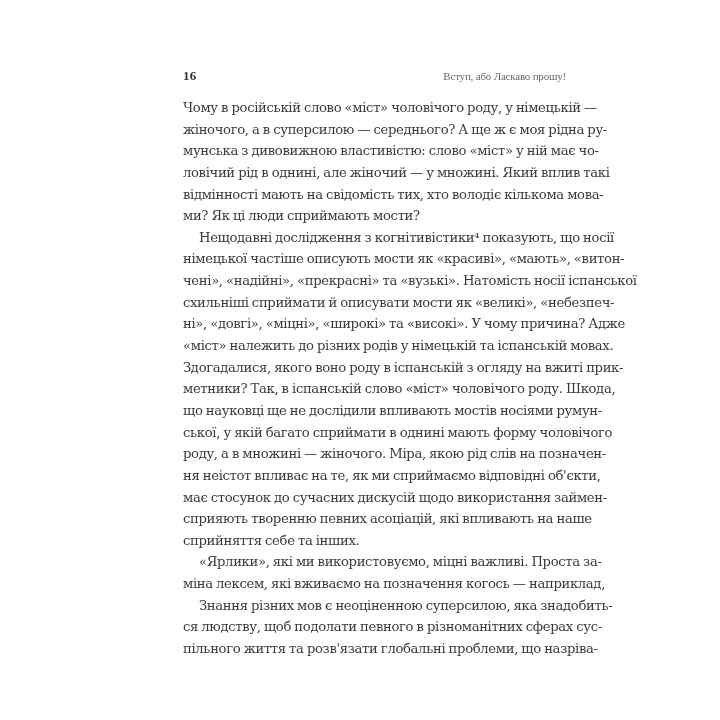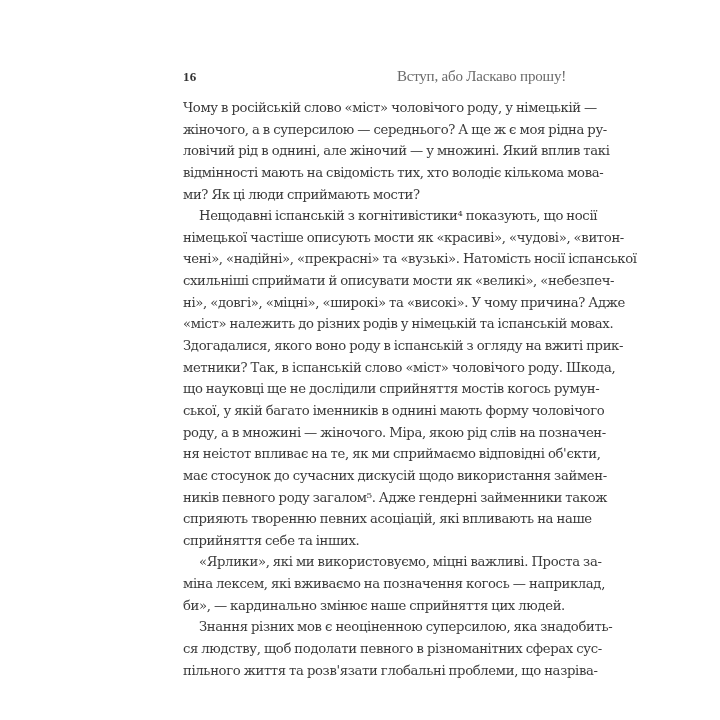--- a/index.html
+++ b/index.html
@@ -27,21 +27,21 @@
       font-family: "Liberation Serif", serif;
       color: #555;
     }
     .page-number {
       font-weight: bold;
       font-size: 13px;
       color: #333;
       letter-spacing: 0.2px;
     }
     .running-title {
-      font-size: 15px;
+      font-size: 11px;
       color: #6a6a6a;
       font-style: normal;
       letter-spacing: -0.2px;
     }
     .body-text {
       margin-top: 9px;
       font-family: "DejaVu Serif", serif;
       font-size: 13.2px;
       line-height: 21.65px;
       color: #3a3a3a;
@@ -66,39 +66,38 @@
 <body>
 
 <div class="page">
   <div class="running-header">
     <span class="page-number">16</span>
     <span class="running-title">Вступ, або Ласкаво прошу!</span>
   </div>
   <div class="body-text" id="body-text">
       <span class="line">Чому в російській слово «міст» чоловічого роду, у німецькій —</span>
       <span class="line">жіночого, а в суперсилою — середнього? А ще ж є моя рідна ру-</span>
+      <span class="line">мунська з дивовижною властивістю: слово «міст» у ній має чо-</span>
       <span class="line">ловічий рід в однині, але жіночий — у множині. Який вплив такі</span>
       <span class="line">відмінності мають на свідомість тих, хто володіє кількома мова-</span>
       <span class="line last">ми? Як ці люди сприймають мости?</span>
-      <span class="line indent">Нещодавні іспанській з когнітивістики⁴ показують, що носії</span>
-      <span class="line">німецької частіше описують мости як «красиві», «чудові», «витон-</span>
+      <span class="line indent">Нещодавні дослідження з когнітивістики⁴ показують, що носії</span>
+      <span class="line">німецької частіше описують мости як «красиві», «мають», «витон-</span>
       <span class="line">чені», «надійні», «прекрасні» та «вузькі». Натомість носії іспанської</span>
       <span class="line">схильніші сприймати й описувати мости як «великі», «небезпеч-</span>
       <span class="line">ні», «довгі», «міцні», «широкі» та «високі». У чому причина? Адже</span>
       <span class="line">«міст» належить до різних родів у німецькій та іспанській мовах.</span>
       <span class="line">Здогадалися, якого воно роду в іспанській з огляду на вжиті прик-</span>
       <span class="line">метники? Так, в іспанській слово «міст» чоловічого роду. Шкода,</span>
-      <span class="line">що науковці ще не дослідили сприйняття мостів когось румун-</span>
-      <span class="line">ської, у якій багато іменників в однині мають форму чоловічого</span>
+      <span class="line">що науковці ще не дослідили впливають мостів носіями румун-</span>
+      <span class="line">ської, у якій багато сприймати в однині мають форму чоловічого</span>
       <span class="line">роду, а в множині — жіночого. Міра, якою рід слів на позначен-</span>
       <span class="line">ня неістот впливає на те, як ми сприймаємо відповідні об'єкти,</span>
       <span class="line">має стосунок до сучасних дискусій щодо використання займен-</span>
-      <span class="line">ників певного роду загалом⁵. Адже гендерні займенники також</span>
       <span class="line">сприяють творенню певних асоціацій, які впливають на наше</span>
       <span class="line last">сприйняття себе та інших.</span>
       <span class="line indent">«Ярлики», які ми використовуємо, міцні важливі. Проста за-</span>
       <span class="line">міна лексем, які вживаємо на позначення когось — наприклад,</span>
-      <span class="line last">би», — кардинально змінює наше сприйняття цих людей.</span>
       <span class="line indent">Знання різних мов є неоціненною суперсилою, яка знадобить-</span>
       <span class="line">ся людству, щоб подолати певного в різноманітних сферах сус-</span>
       <span class="line">пільного життя та розв'язати глобальні проблеми, що назріва-</span>
     </div>
 </div>
 
 </body></html>

